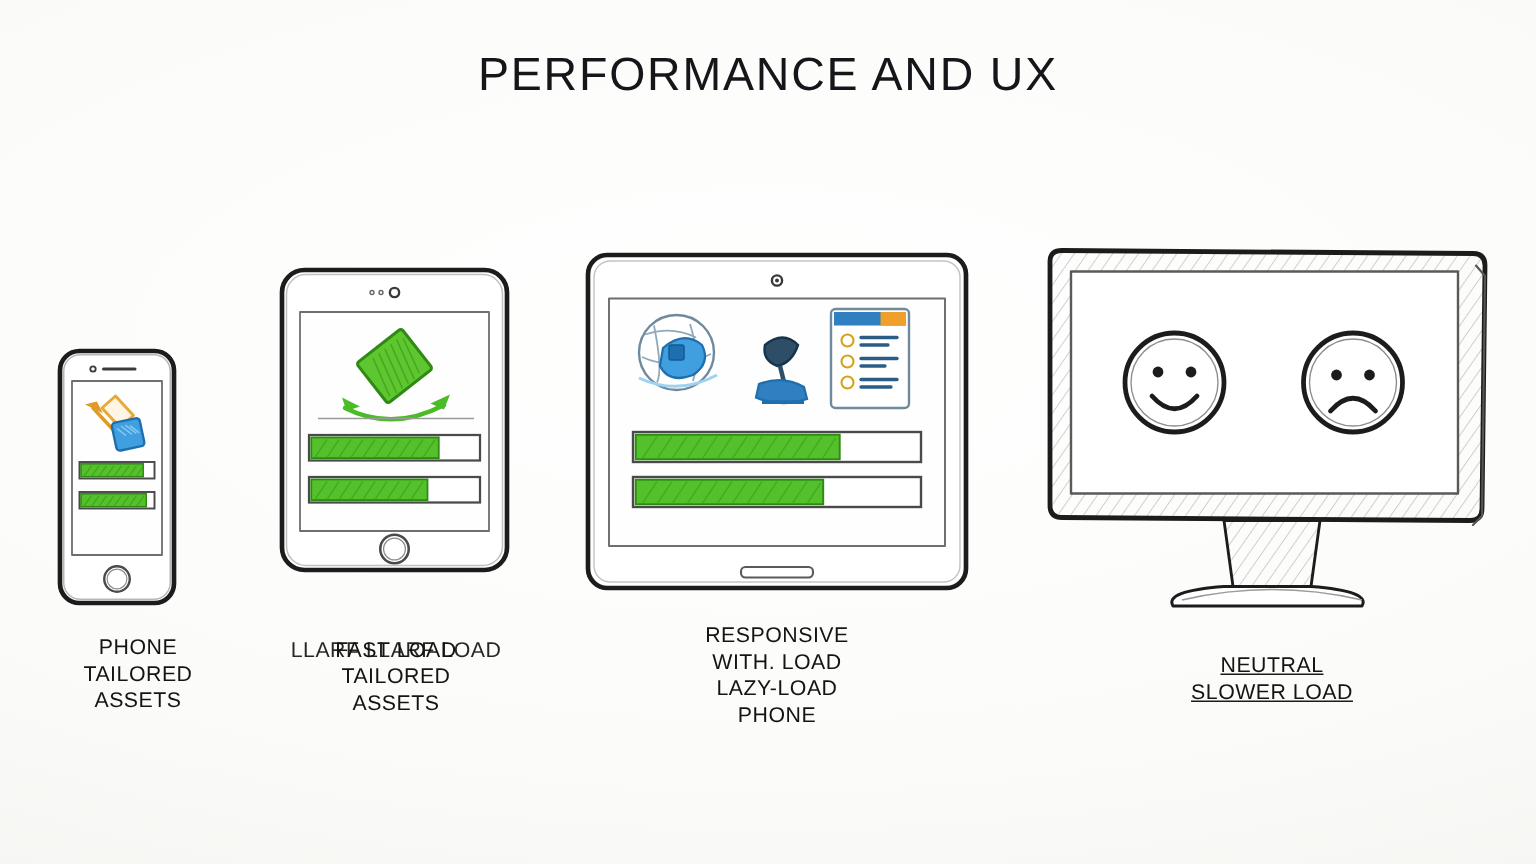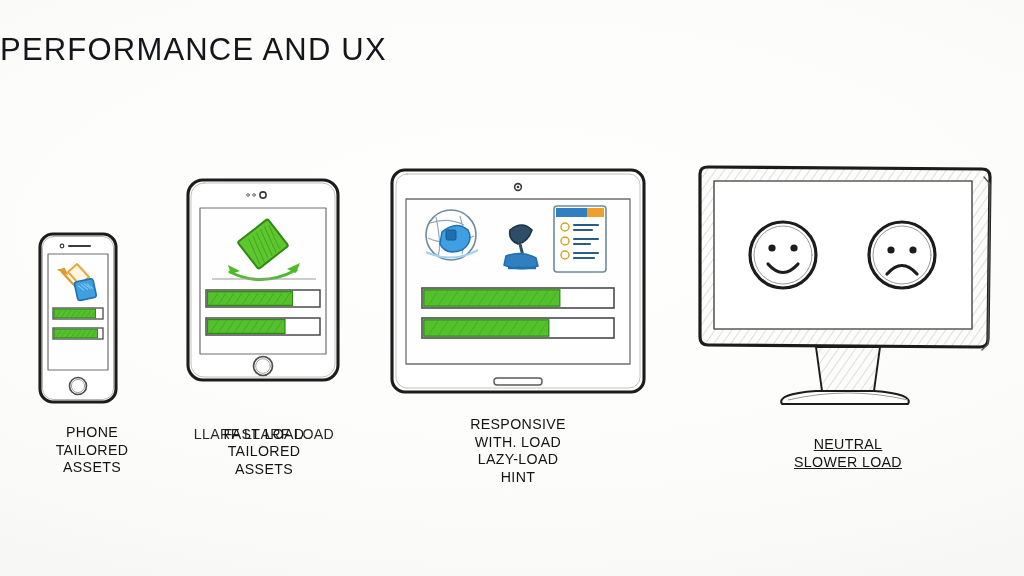--- a/index.html
+++ b/index.html
@@ -21,21 +21,21 @@
     inset: 0;
     background:
       radial-gradient(ellipse 120% 90% at 50% 40%, #ffffff 0%, #fbfbf9 55%, #f2f2ef 100%);
     pointer-events: none;
   }
   .slide-title {
     position: absolute;
     top: 32px;
     left: 0;
     width: 1024px;
-    text-align: left;
+    text-align: center;
     font-size: 31px;
     letter-spacing: 1.2px;
     font-weight: 400;
     color: #15161a;
   }
   .stage {
     position: absolute;
     inset: 0;
     border-radius: 12px;
   }
@@ -233,21 +233,21 @@
 
           <rect x="40" y="158" width="192" height="20" fill="#ffffff" stroke="#4a4a4a" stroke-width="1.6"></rect>
           <rect x="41.8" y="159.8" width="125" height="16.4" fill="#54c12c" stroke="#2f8a14" stroke-width="1.3"></rect>
           <path d="M46 176 l10 -15 M56 176 l10 -15 M66 176 l10 -15 M76 176 l10 -15 M86 176 l10 -15 M96 176 l10 -15 M106 176 l10 -15 M116 176 l10 -15 M126 176 l10 -15 M136 176 l10 -15 M146 176 l10 -15 M156 176 l9 -14" stroke="#3da11c" stroke-width="1" opacity="0.65" fill="none"></path>
         </g>
       </svg>
     </div>
     <div class="caption">RESPONSIVE
 WITH. LOAD
 LAZY-LOAD
-HINT</div>
+PHONE</div>
   </div>
 
   <div class="device-block" id="block-monitor">
     <div class="shell">
       <svg width="320" height="250" viewBox="0 0 320 250">
         <defs>
           <pattern id="hatch" width="7" height="7" patternUnits="userSpaceOnUse" patternTransform="rotate(35)">
             <line x1="0" y1="0" x2="0" y2="7" stroke="#b9b9b9" stroke-width="0.9"></line>
           </pattern>
         </defs>

